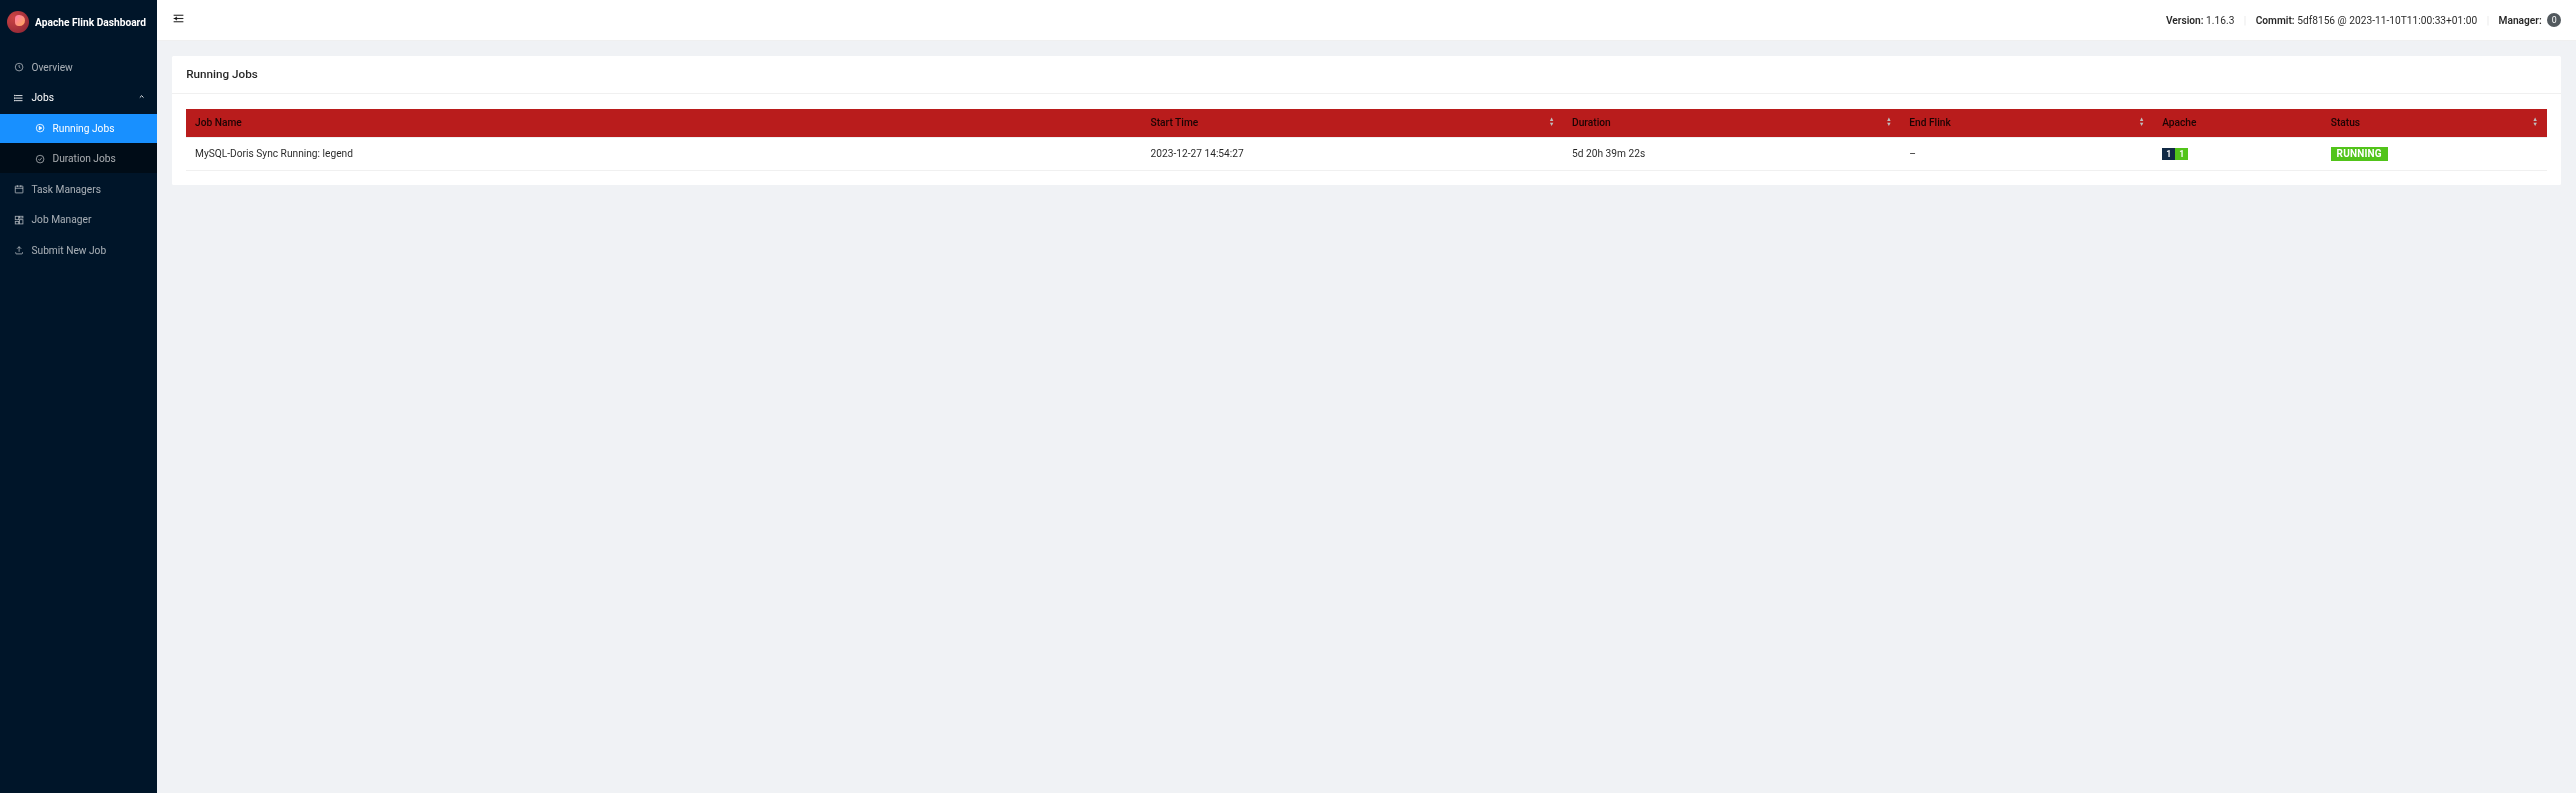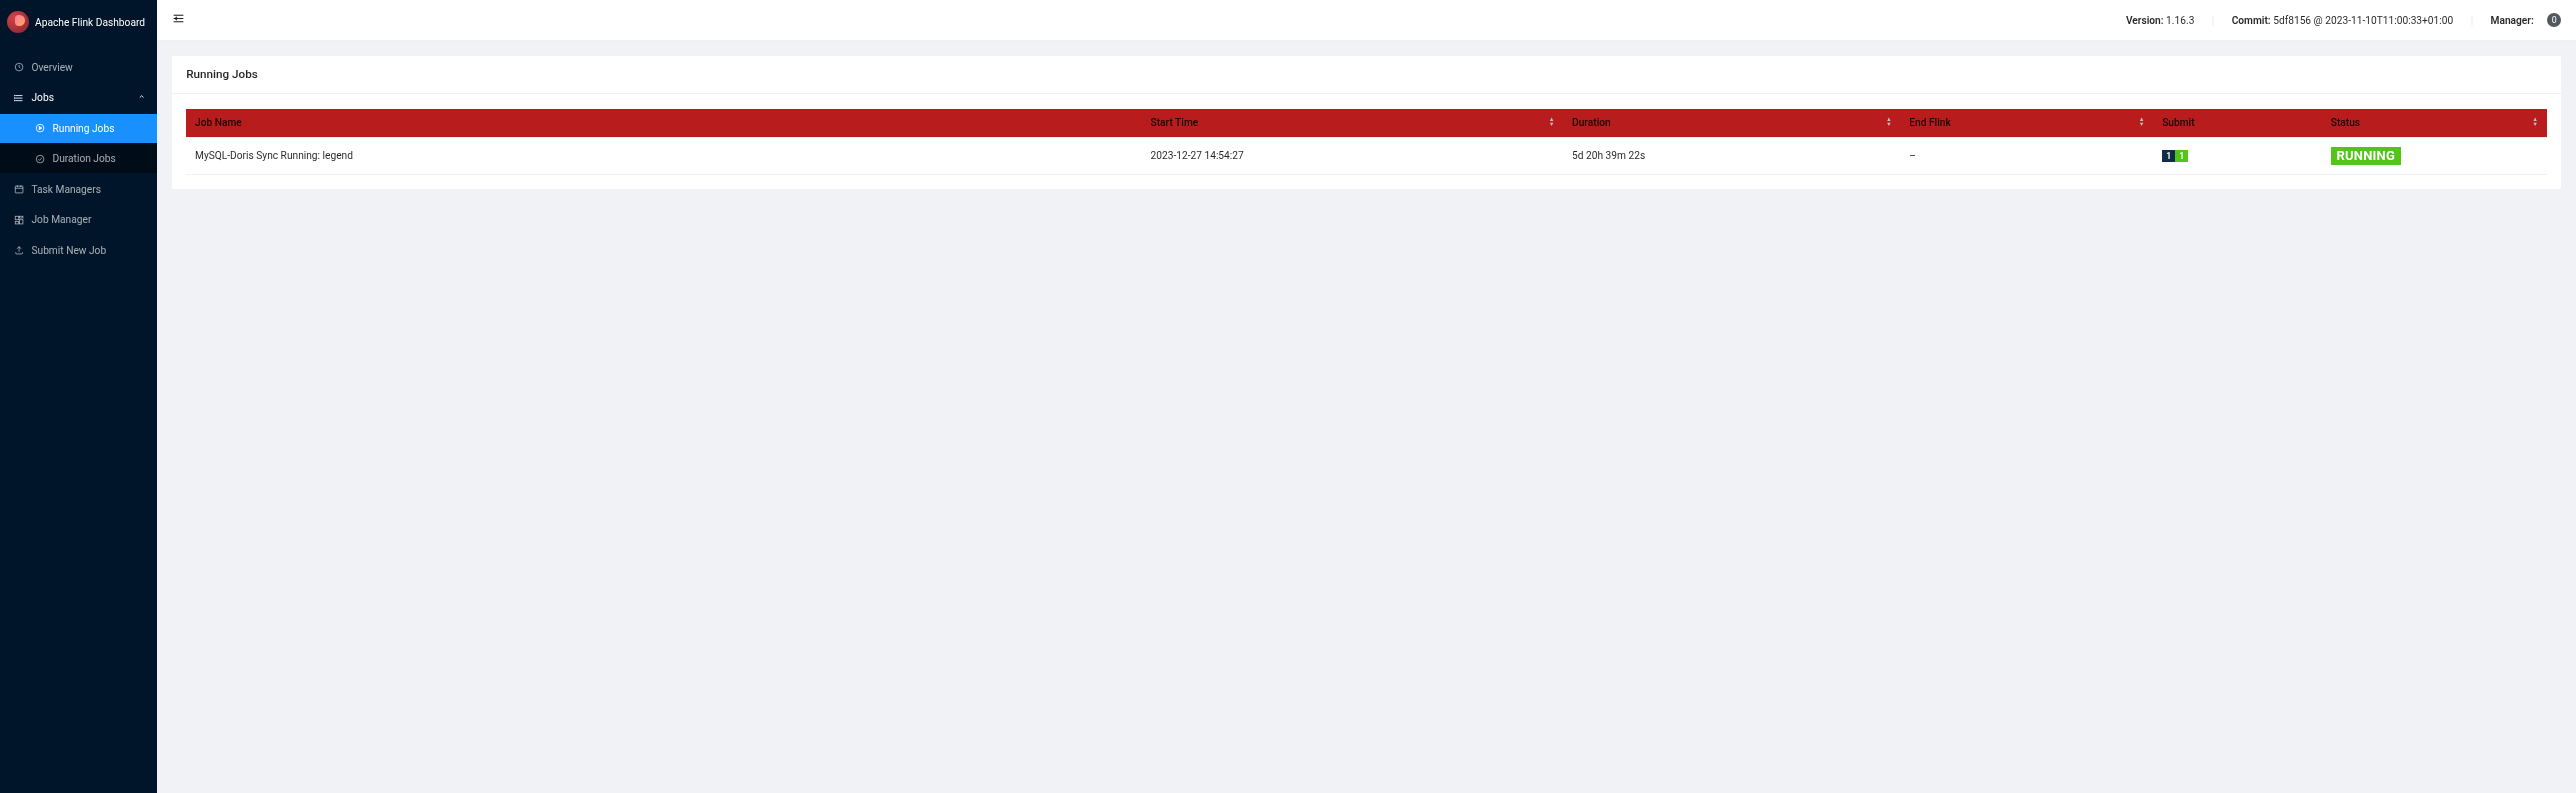--- a/index.html
+++ b/index.html
@@ -33,21 +33,21 @@
     .logo-img::after {
       content: "";
       position: absolute;
       top: 4.4px; left: 7.3px;
       width: 10.2px; height: 10.2px;
       background: linear-gradient(135deg, #f7a, #fa5);
       border-radius: 40% 60% 60% 40%;
     }
     .logo-text {
       color: #fff;
-      font-weight: 400;
+      font-weight: 700;
       font-size: 10.2px;
     }
     .menu {
       list-style: none;
       padding-top: 7.3px;
     }
     .menu-item, .submenu-title {
       display: flex;
       align-items: center;
       padding: 0 14px;
@@ -79,21 +79,21 @@
     .main { flex: 1; display: flex; flex-direction: column; }
     .top-bar {
       background: #fff;
       height: 41px;
       display: flex;
       align-items: center;
       padding: 0 14.6px;
       border-bottom: 0.7px solid #f0f0f0;
     }
     .collapse-btn { font-size: 13px; cursor: pointer; color: rgba(0,0,0,0.85); }
-    .top-bar-right { margin-left: auto; display: flex; align-items: center; gap: 13px; font-size: 10.2px; }
+    .top-bar-right { margin-left: auto; display: flex; align-items: center; gap: 5px; font-size: 10.2px; }
     .top-bar-right .divider { color: #e8e8e8; margin: 0 4.4px; }
     .top-bar-right strong { font-weight: 600; }
     .badge {
       display: inline-block;
       min-width: 14.6px;
       height: 14.6px;
       line-height: 14.6px;
       text-align: center;
       border-radius: 7.3px;
       background: #52595e;
@@ -147,21 +147,21 @@
       font-size: 8.8px;
       font-weight: 600;
       padding: 0.7px 2.9px;
     }
     .task-tag.total { background: #112a45; }
     .task-tag.running { background: #52c41a; }
     .status-tag {
       display: inline-block;
       background: #52c41a;
       color: #fff;
-      font-size: 13px;
+      font-size: 10px;
       font-weight: 700;
       padding: 1.5px 5.8px;
       letter-spacing: 0.2px;
     }
     svg.ico { width: 10.2px; height: 10.2px; }
   </style>
 </head>
 <body>
 
 <div class="layout">
@@ -308,21 +308,21 @@
                     </span>
                 </th>
                 <th class="sortable" style="width:9%">
                   <span>End Flink</span>
                   <span class="sort-carets">
                       <span>▲</span>
                       <span>▼</span>
                     </span>
                 </th>
                 <th style="width:6%">
-                  <span>Submit</span>
+                  <span>Apache</span>
                 </th>
                 <th class="sortable" style="width:8%">
                   <span>Status</span>
                   <span class="sort-carets">
                       <span>▲</span>
                       <span>▼</span>
                     </span>
                 </th>
               </tr>
             </thead>

